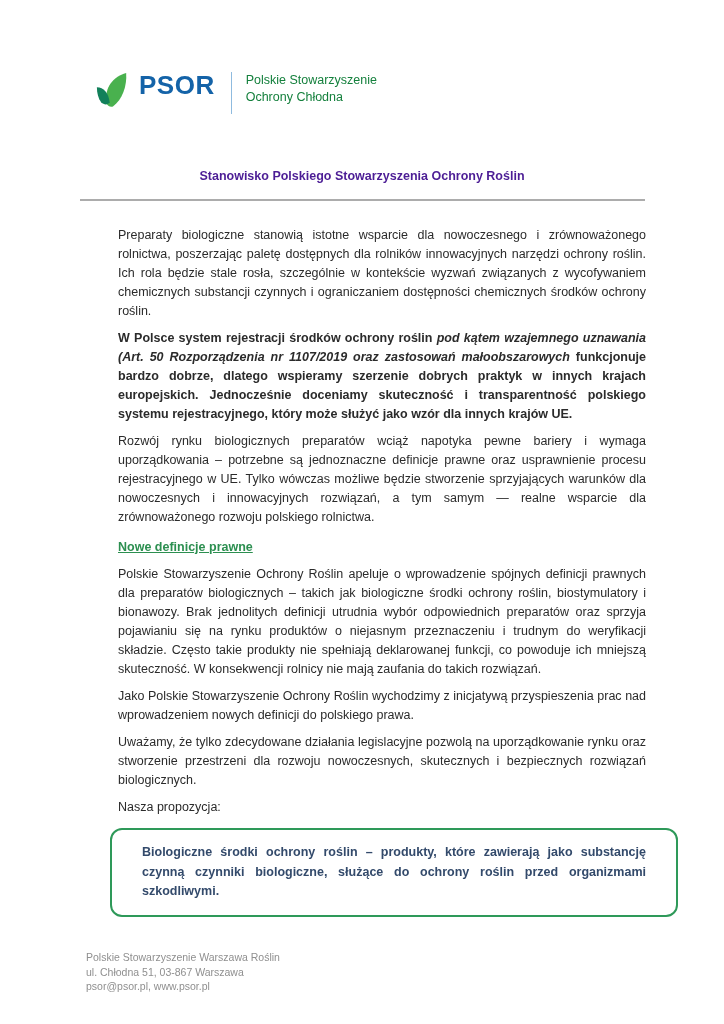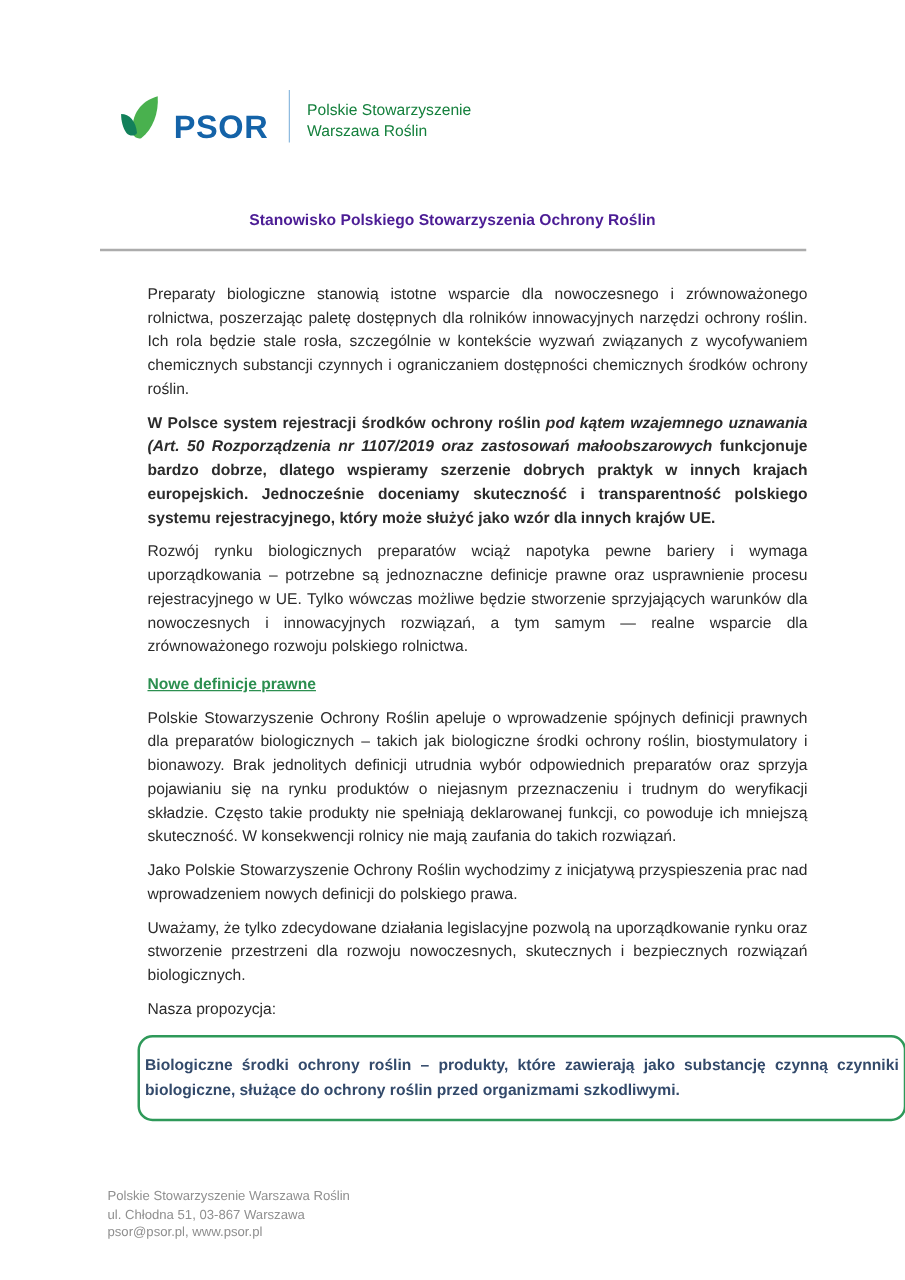--- a/index.html
+++ b/index.html
@@ -7,21 +7,21 @@
     position:relative;
     width:724px;height:1024px;
     background:#ffffff;
     font-family:"Liberation Sans", sans-serif;
     overflow:hidden;
     margin:0 auto;
   }
   
   .logo-row{
     position:absolute;top:72px;left:95px;
-    display:flex;align-items:flex-end;
+    display:flex;align-items:flex-start;
   }
   .leaf{width:34px;height:38px;display:block;margin-right:10px;}
   .acronym{
     font-size:26px;font-weight:700;letter-spacing:.5px;
     color:#1463A8;line-height:1;
   }
   .logo-divider{
     width:1px;height:42px;background:#8FBBDF;
     margin:0 14px 0 16px;display:block;
   }
@@ -53,23 +53,23 @@
   .content p.bold{font-weight:700;}
   .content p.bold em{font-weight:700;font-style:italic;}
   .section-heading{
     margin:11px 0 8px 0;
     font-size:12.5px;font-weight:700;color:#2C8F50;line-height:19px;text-decoration:underline;
   }
   
   .def-box{
     margin:11px 0 0 -8px;
     border:2px solid #2E9959;border-radius:12px;
-    padding:13px 4px;
+    padding:13px 30px;
     box-sizing:border-box;
-    width:615px;
+    width:568px;
   }
   .def-box p{
     margin:0;text-align:justify;
     font-size:12.5px;font-weight:700;line-height:19.5px;color:#334A6B;
   }
   
   .footer{
     position:absolute;left:86px;top:950px;
     font-size:10.5px;line-height:14.5px;color:#8F8F8F;
   }
@@ -83,21 +83,21 @@
     <span class="leaf">
       <svg viewBox="0 0 36 40" width="34" height="38" aria-hidden="true">
         <path d="M33,1 C19,5 10,16 12,33 C13,35.5 16,37.5 19,36.5 C29,29 34,15 33,1 Z" fill="#49B14E"></path>
         <path d="M2,16 C9,16 14.5,22 15.5,32 C13.5,35 9.5,35 6.5,32 C3.5,28 2,22 2,16 Z" fill="#12805A"></path>
       </svg>
     </span>
     <span class="acronym">PSOR</span>
     <span class="logo-divider"></span>
     <span class="org-name">
       <span>Polskie Stowarzyszenie</span>
-      <span>Warszawa Roślin</span>
+      <span>Ochrony Chłodna</span>
     </span>
   </header>
 
   <main class="doc">
     <h1 class="title">Stanowisko Polskiego Stowarzyszenia Ochrony Roślin</h1>
     <div class="rule"></div>
 
     <section class="content">
       <p>Preparaty biologiczne stanowią istotne wsparcie dla nowoczesnego i zrównoważonego rolnictwa, poszerzając paletę dostępnych dla rolników innowacyjnych narzędzi ochrony roślin. Ich rola będzie stale rosła, szczególnie w kontekście wyzwań związanych z wycofywaniem chemicznych substancji czynnych i ograniczaniem dostępności chemicznych środków ochrony roślin.</p>
 

